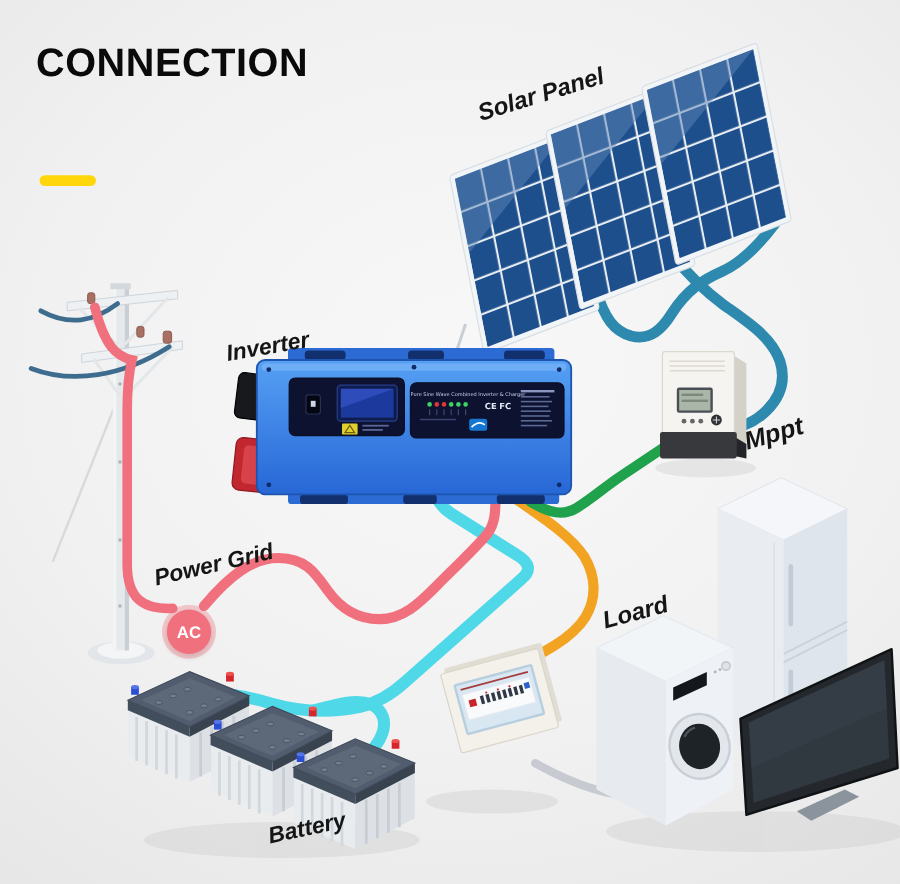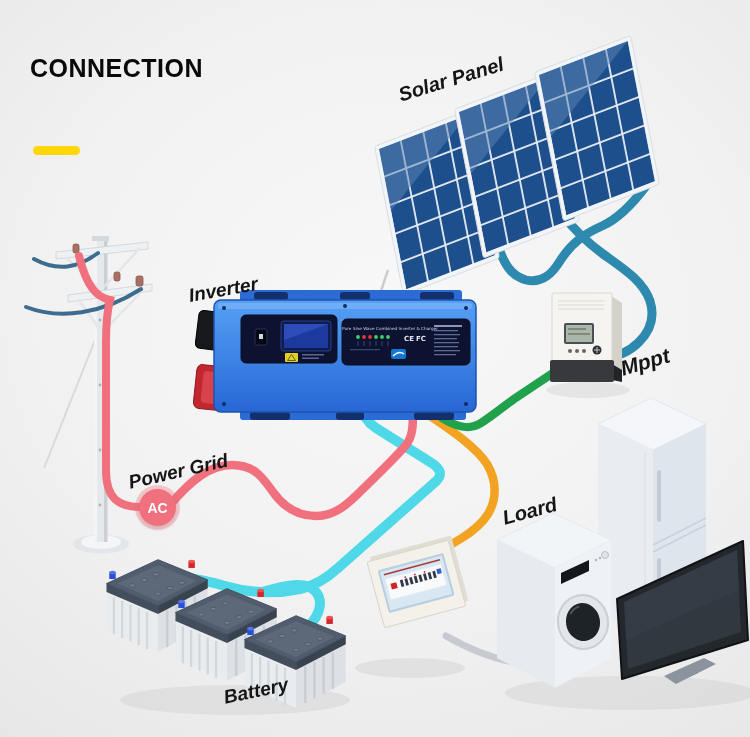--- a/index.html
+++ b/index.html
@@ -3,39 +3,39 @@
 <meta charset="utf-8">
 <style>
   html,body{margin:0;padding:0;background:#cfcfcf;}
   .stage{
     position:relative;width:750px;height:737px;overflow:hidden;
     background:radial-gradient(120% 105% at 52% 42%, #f8f8f8 0%, #f1f1f1 40%, #e6e6e6 72%, #d5d6d7 100%);
     font-family:"Liberation Sans", sans-serif;
   }
   svg{position:absolute;left:0;top:0;}
   .title{
-    position:absolute;left:30px;top:52px;color:#0a0a0a;
-    font-size:25px;font-weight:700;letter-spacing:.5px;line-height:1.32;text-align:right;
+    position:absolute;left:30px;top:30px;color:#0a0a0a;
+    font-size:33px;font-weight:700;letter-spacing:.5px;line-height:1.32;text-align:right;
   }
   .accent-bar{
     position:absolute;left:33px;top:146px;width:47px;height:9px;border-radius:5px;
     background:#FFD60A;
   }
   .lbl{
     position:absolute;font-style:italic;font-weight:700;color:#151515;
     white-space:nowrap;transform-origin:left center;
   }
   .lbl-solar{left:399px;top:84px;font-size:20px;transform:rotate(-17deg);}
   .lbl-inverter{left:189px;top:285px;font-size:19px;transform:rotate(-10deg);}
   .lbl-mppt{left:621px;top:357px;font-size:21px;transform:rotate(-16deg);}
   .lbl-grid{left:129px;top:472px;font-size:19px;transform:rotate(-13deg);}
   .lbl-battery{left:224px;top:687px;font-size:19px;transform:rotate(-12deg);}
   .lbl-load{left:503px;top:507px;font-size:20px;transform:rotate(-15deg);}
   .ac-badge{
-    position:absolute;left:139px;top:489px;width:37px;height:37px;border-radius:50%;
+    position:absolute;left:139px;top:508px;width:37px;height:37px;border-radius:50%;
     background:#f0707e;color:#fff;font-weight:700;font-size:14px;
     display:flex;align-items:center;justify-content:center;
     box-shadow:0 0 0 4px rgba(240,112,126,.33), 0 2px 5px rgba(0,0,0,.18);
   }
   text{font-family:"DejaVu Sans", sans-serif;}
 </style>
 </head>
 <body>
 
 <div class="stage">

